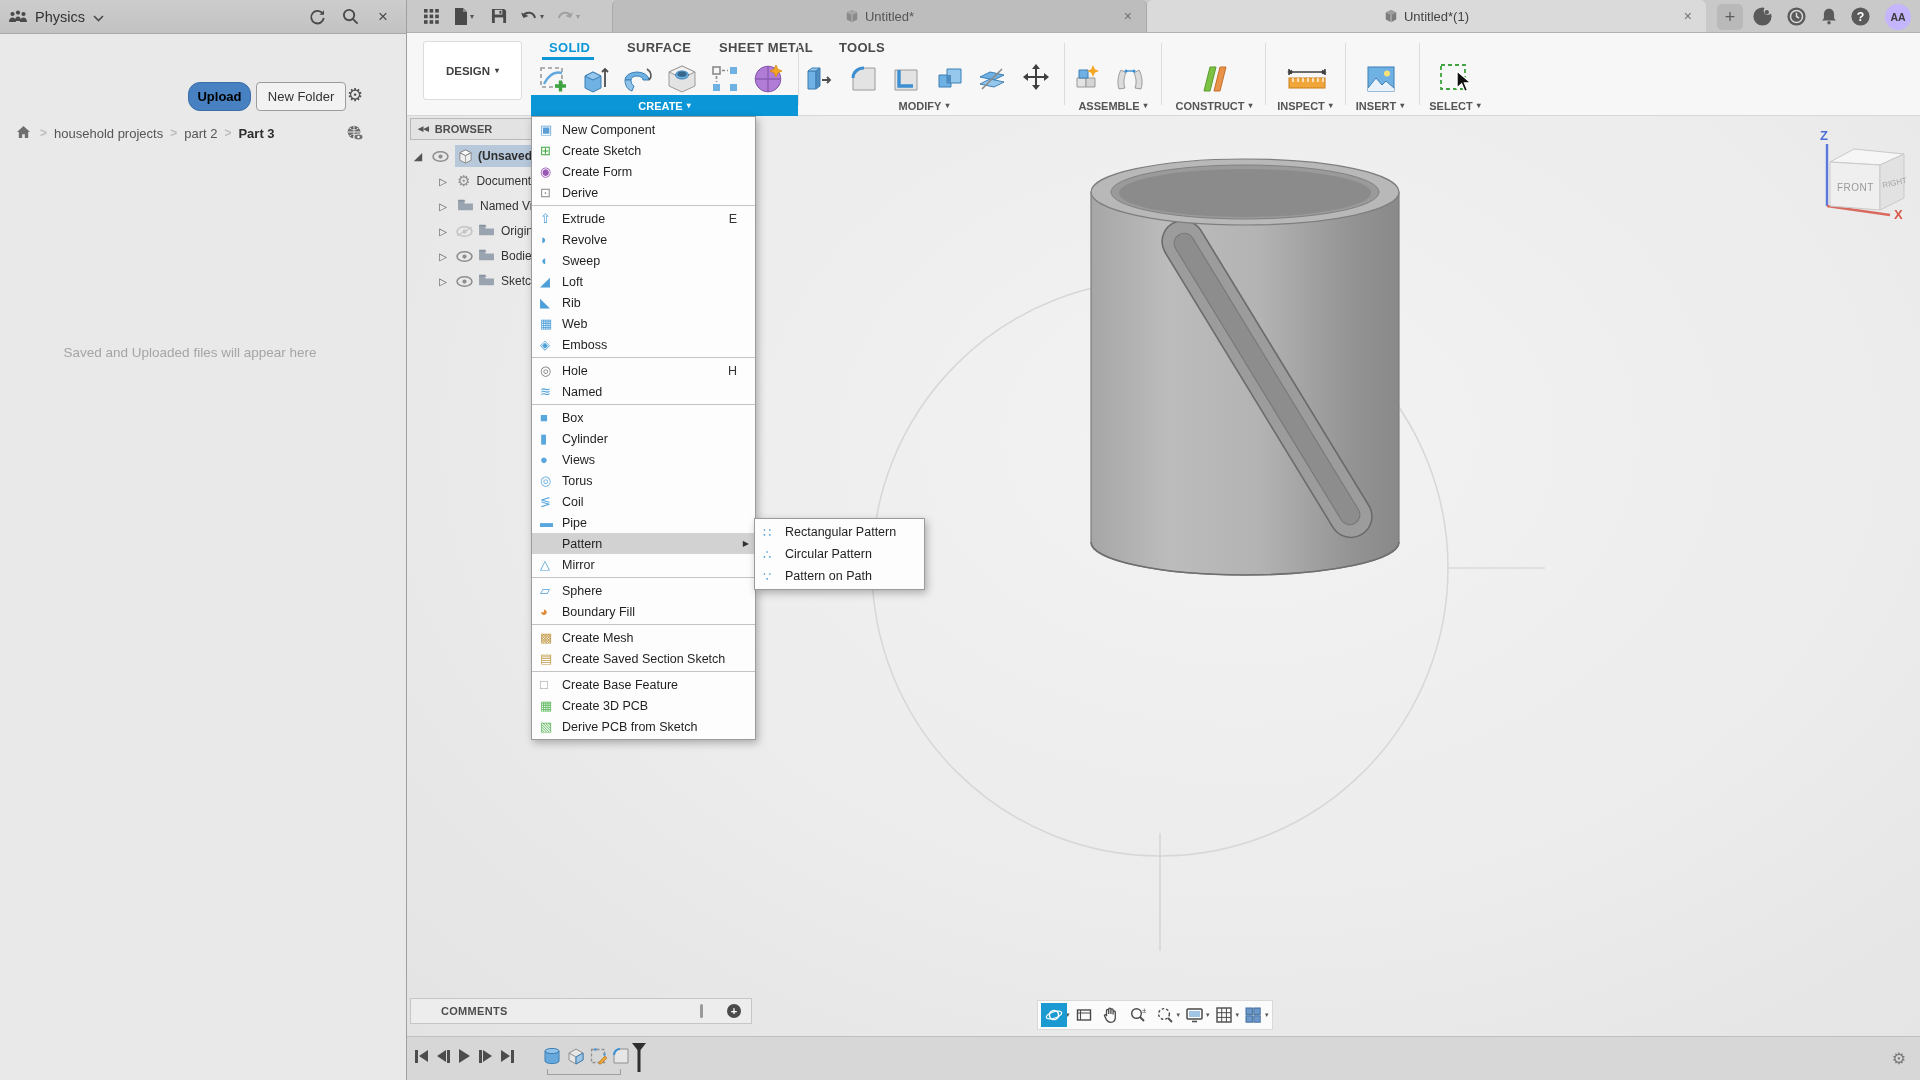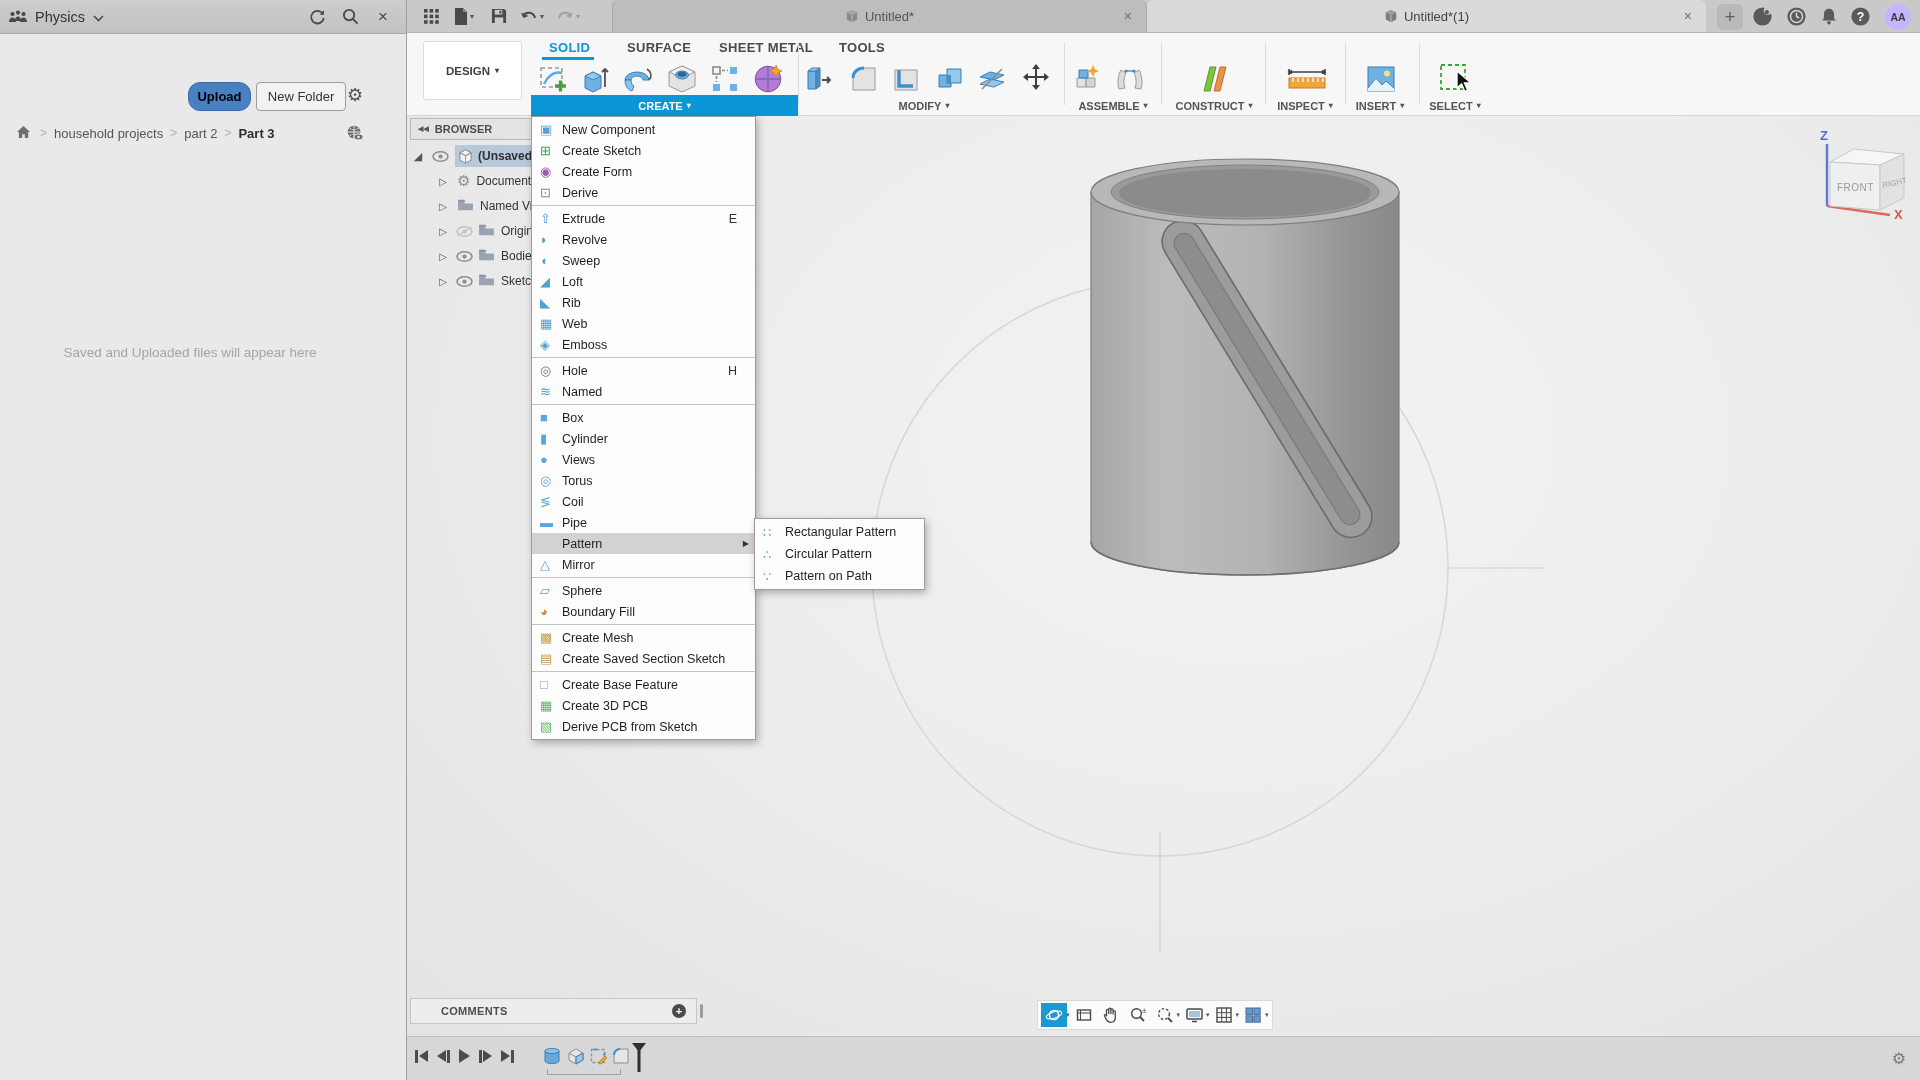--- a/index.html
+++ b/index.html
@@ -50,21 +50,21 @@
   
   .canvas{position:absolute;left:0;top:116px;width:1513px;height:920px;background:radial-gradient(ellipse at 55% 35%,#f3f3f3 0%,#ececec 55%,#e3e3e3 100%);}
   .viewcube{position:absolute;left:1383px;top:2px;}
   
   .browser-hdr{position:absolute;left:3px;top:2px;width:141px;height:22px;background:#e3e3e3;border:1px solid #b9b9b9;box-sizing:border-box;display:flex;align-items:center;font-size:11px;font-weight:bold;color:#4d4d4d;}
   .b-row{position:absolute;left:3px;height:24px;display:flex;align-items:center;font-size:12px;color:#333;white-space:nowrap;}
   .b-tri{width:16px;text-align:center;color:#555;font-size:10px;}
   .b-gap{width:6px;}
   .root-hl{background:#b7c8db;display:flex;align-items:center;height:22px;padding:0 6px 0 3px;gap:5px;font-weight:bold;color:#2f2f2f;}
   
-  .comments{position:absolute;left:3px;top:882px;width:287px;height:26px;background:#ededed;border:1px solid #c6c6c6;box-sizing:border-box;display:flex;align-items:center;font-size:11px;font-weight:bold;color:#4d4d4d;letter-spacing:.3px;}
+  .comments{position:absolute;left:3px;top:882px;width:342px;height:26px;background:#ededed;border:1px solid #c6c6c6;box-sizing:border-box;display:flex;align-items:center;font-size:11px;font-weight:bold;color:#4d4d4d;letter-spacing:.3px;}
   .cm-plus{margin-left:auto;margin-right:10px;width:14px;height:14px;border-radius:50%;background:#4a4a4a;color:#fff;font-size:11px;line-height:14px;text-align:center;font-weight:bold;}
   .cm-handle{position:absolute;left:293px;top:888px;width:3px;height:14px;background:#9a9a9a;border-radius:2px;}
   .navbar{position:absolute;left:630px;top:884px;height:28px;display:flex;align-items:center;background:rgba(252,252,252,.92);border:1px solid #d9d9d9;padding:0 3px;gap:1px;}
   .nav-it{width:26px;height:24px;display:flex;align-items:center;justify-content:center;position:relative;}
   .nav-it.active{background:#1b9ad2;}
   .nav-caret{font-size:7px;color:#555;margin-left:-2px;}
   
   .timeline{position:absolute;left:0;top:1036px;width:1513px;height:44px;background:#d7d7d7;border-top:1px solid #c0c0c0;box-sizing:border-box;}
   .pb{position:absolute;top:12px;display:flex;align-items:center;gap:2px;}
   .tl-feat{position:absolute;top:8px;width:22px;height:22px;display:flex;align-items:center;justify-content:center;}

